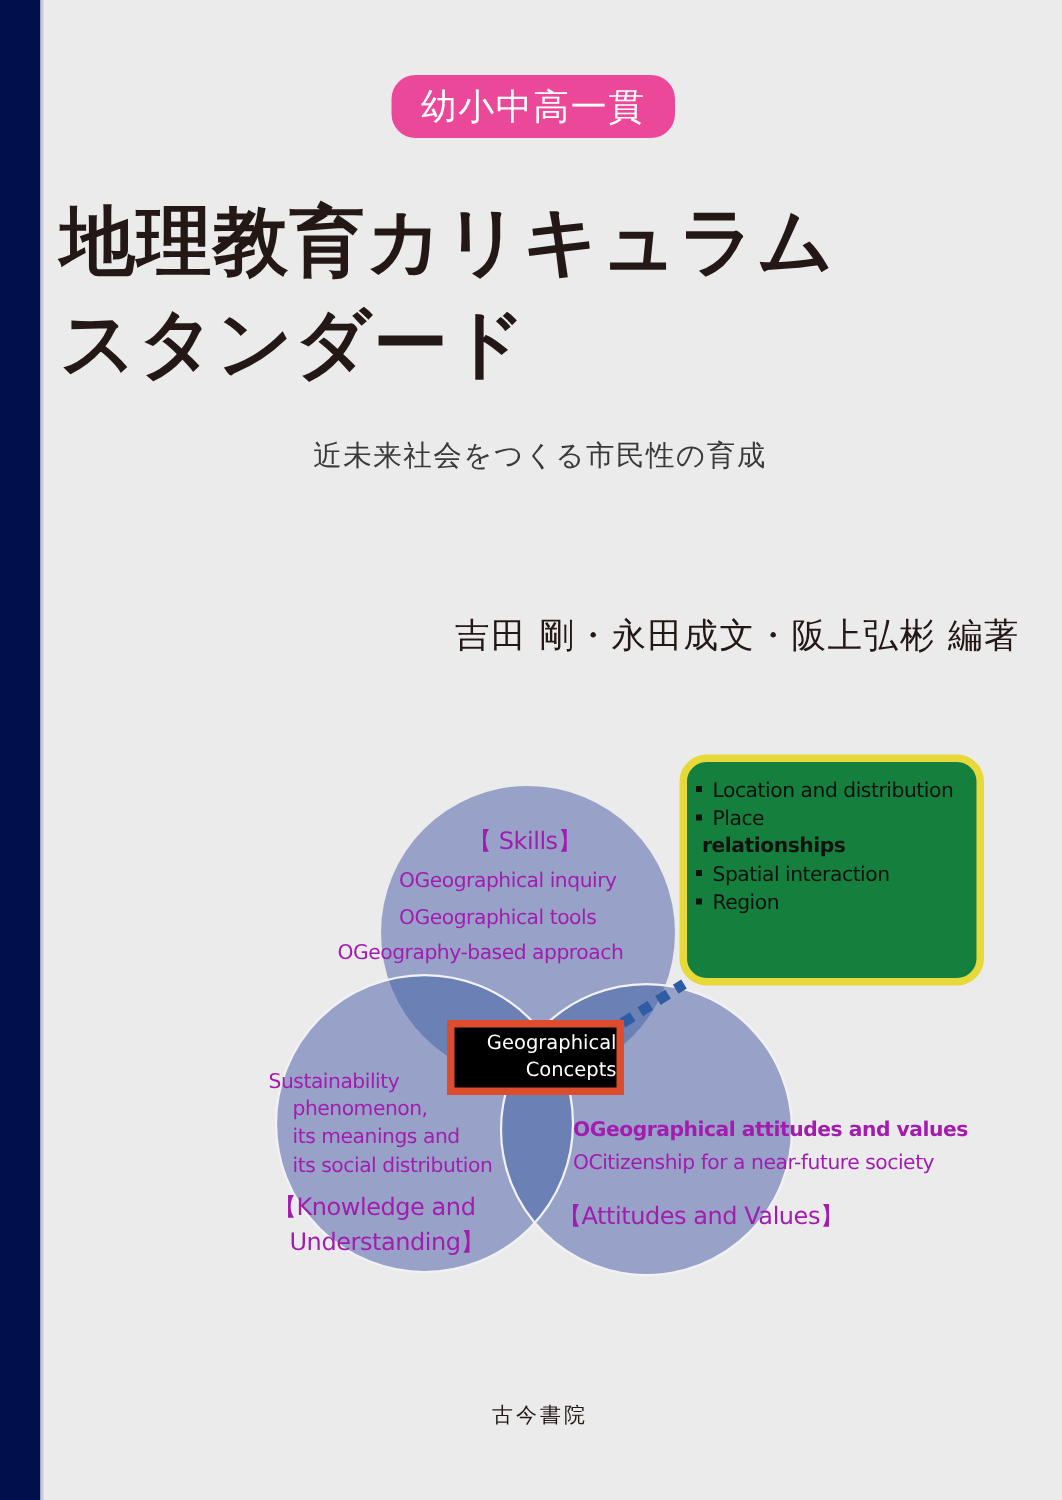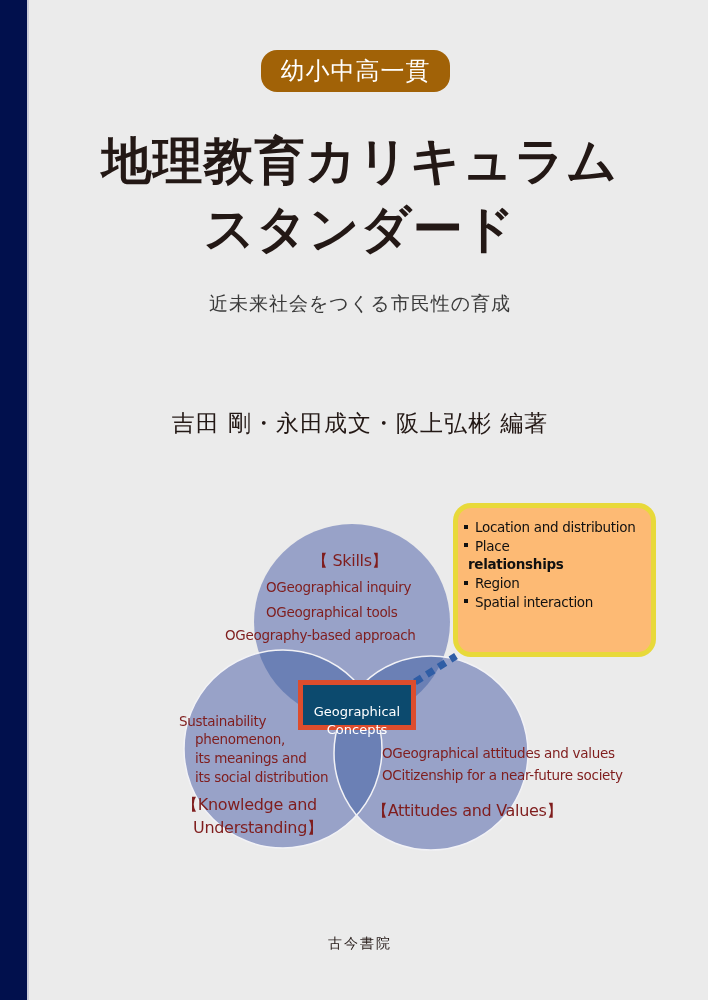--- a/index.html
+++ b/index.html
@@ -1,35 +1,35 @@
 <!DOCTYPE html>
 <html><head>
 <meta charset="utf-8">
 <style>
   * { margin: 0; padding: 0; box-sizing: border-box; }
   html, body { width: 708px; height: 1000px; overflow: hidden; }
   body { background: #ebebeb; position: relative; font-family: "DejaVu Sans", sans-serif; color: #231815; }
   .spine { position: absolute; left: 0; top: 0; width: 27px; height: 1000px; background: #01104d; }
   .spine-edge { position: absolute; left: 27px; top: 0; width: 2px; height: 1000px; background: #c9cbd8; }
-  .badge { position: absolute; left: 261px; top: 50px; width: 189px; height: 42px; background: #a16207; border-radius: 16px;
+  .badge { position: absolute; left: 261px; top: 50px; width: 189px; height: 42px; background: #ec4899; border-radius: 16px;
            color: #fff; font-size: 24px; line-height: 42px; text-align: center; letter-spacing: 1px; }
-  .title { position: absolute; left: 40px; width: 640px; text-align: center; font-weight: bold; font-size: 50px; color: #231815; letter-spacing: 1px; }
+  .title { position: absolute; left: 40px; width: 640px; text-align: left; font-weight: bold; font-size: 50px; color: #231815; letter-spacing: 1px; }
   .title.l1 { top: 128px; }
   .title.l2 { top: 196px; }
   .subtitle { position: absolute; left: 40px; width: 640px; top: 291px; text-align: center; font-size: 19px; color: #3a3a3a; letter-spacing: 1px; }
-  .authors { position: absolute; left: 40px; width: 640px; top: 408px; text-align: center; font-family: "DejaVu Serif", serif; font-size: 23px; color: #231815; letter-spacing: 1px; }
+  .authors { position: absolute; left: 40px; width: 640px; top: 408px; text-align: right; font-family: "DejaVu Serif", serif; font-size: 23px; color: #231815; letter-spacing: 1px; }
   .publisher { position: absolute; left: 40px; width: 640px; top: 935px; text-align: center; font-size: 14px; color: #231815; letter-spacing: 2px; }
   svg.venn { position: absolute; left: 0; top: 0; }
-  .txt { position: absolute; font-family: "DejaVu Sans", sans-serif; color: #7f1d1d; font-size: 13.5px; white-space: nowrap; line-height: 1; letter-spacing: -0.3px; }
+  .txt { position: absolute; font-family: "DejaVu Sans", sans-serif; color: #a21caf; font-size: 13.5px; white-space: nowrap; line-height: 1; letter-spacing: -0.3px; }
   .hdr { font-size: 16px; }
   .concepts-box { position: absolute; left: 298px; top: 680px; width: 118px; height: 50px; background: #dd4d2d; }
-  .concepts-inner { position: absolute; left: 5px; top: 5px; width: 108px; height: 40px; background: #0c4a6e; color: #fff; font-size: 13px;
-                    text-align: center; line-height: 18px; padding-top: 18px; }
+  .concepts-inner { position: absolute; left: 5px; top: 5px; width: 108px; height: 40px; background: #000000; color: #fff; font-size: 13px;
+                    text-align: right; line-height: 18px; padding-top: 2px; }
   .concepts-inner span { display: block; }
-  .yellow-box { position: absolute; left: 453px; top: 503px; width: 203px; height: 154px; border: 5px solid #e8d93a; border-radius: 18px; background: #fdba74; }
+  .yellow-box { position: absolute; left: 453px; top: 503px; width: 203px; height: 154px; border: 5px solid #e8d93a; border-radius: 18px; background: #15803d; }
   .ylist { position: absolute; left: 6px; top: 10px; list-style: none; }
   .ylist li { font-size: 13.5px; line-height: 18.7px; color: #111; white-space: nowrap; letter-spacing: -0.3px; }
   .ylist li .bullet { display: inline-block; width: 4px; height: 4px; background: #111; margin: 0 7px 3px 0; vertical-align: middle; }
   .ylist li.cont { padding-left: 4px; font-weight: bold; }
 </style>
 </head>
 <body>
 
 <div class="spine"></div>
 <div class="spine-edge"></div>
@@ -65,38 +65,38 @@
   <circle cx="283" cy="749" r="99" fill="none" stroke="#f2f2f6" stroke-width="1.5"></circle>
   <circle cx="431" cy="753" r="97" fill="none" stroke="#f2f2f6" stroke-width="1.5"></circle>
   <line x1="415" y1="682" x2="456" y2="656" stroke="#2f5da5" stroke-width="7" stroke-dasharray="8,6"></line>
 </svg>
 
 <div class="yellow-box">
   <ul class="ylist">
     <li><span class="bullet"></span><span>Location and distribution</span></li>
     <li><span class="bullet"></span><span>Place</span></li>
     <li class="cont"><span>relationships</span></li>
+    <li><span class="bullet"></span><span>Spatial interaction</span></li>
     <li><span class="bullet"></span><span>Region</span></li>
-    <li><span class="bullet"></span><span>Spatial interaction</span></li>
   </ul>
 </div>
 
 <div class="txt hdr" style="left:312px; top:553px;">【 Skills】</div>
 <div class="txt" style="left:266px; top:581px;">OGeographical inquiry</div>
 <div class="txt" style="left:266px; top:606px;">OGeographical tools</div>
 <div class="txt" style="left:225px; top:629px;">OGeography-based approach</div>
 
 <div class="txt" style="left:179px; top:715px;">Sustainability</div>
 <div class="txt" style="left:195px; top:733px;">phenomenon,</div>
 <div class="txt" style="left:195px; top:752px;">its meanings and</div>
 <div class="txt" style="left:195px; top:771px;">its social distribution</div>
 <div class="txt hdr" style="left:182px; top:797px;">【Knowledge and</div>
 <div class="txt hdr" style="left:193px; top:820px;">Understanding】</div>
 
-<div class="txt" style="left:382px; top:747px;">OGeographical attitudes and values</div>
+<div class="txt" style="left:382px; top:747px;font-weight:bold;">OGeographical attitudes and values</div>
 <div class="txt" style="left:382px; top:769px;">OCitizenship for a near-future society</div>
 <div class="txt hdr" style="left:372px; top:803px;">【Attitudes and Values】</div>
 
 <div class="concepts-box">
   <div class="concepts-inner">
     <span>Geographical</span>
     <span>Concepts</span>
   </div>
 </div>
 

